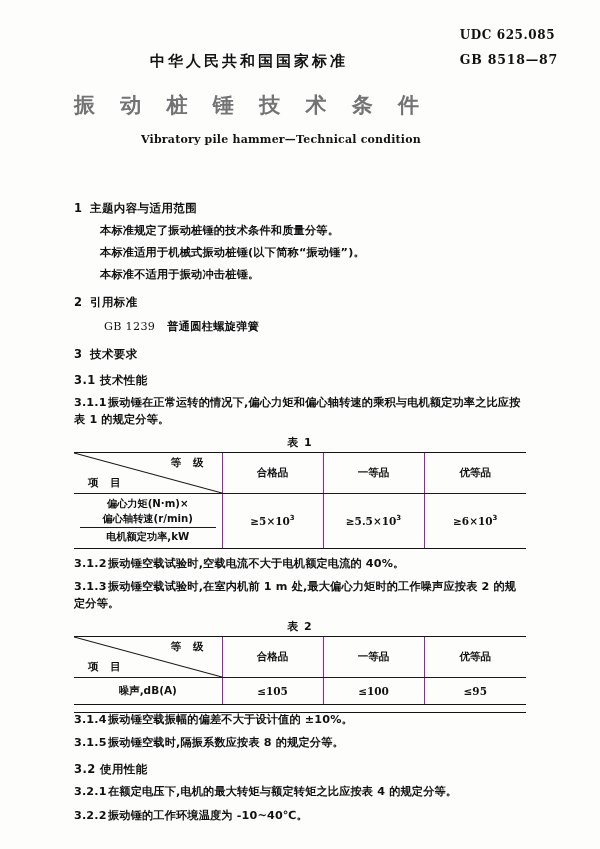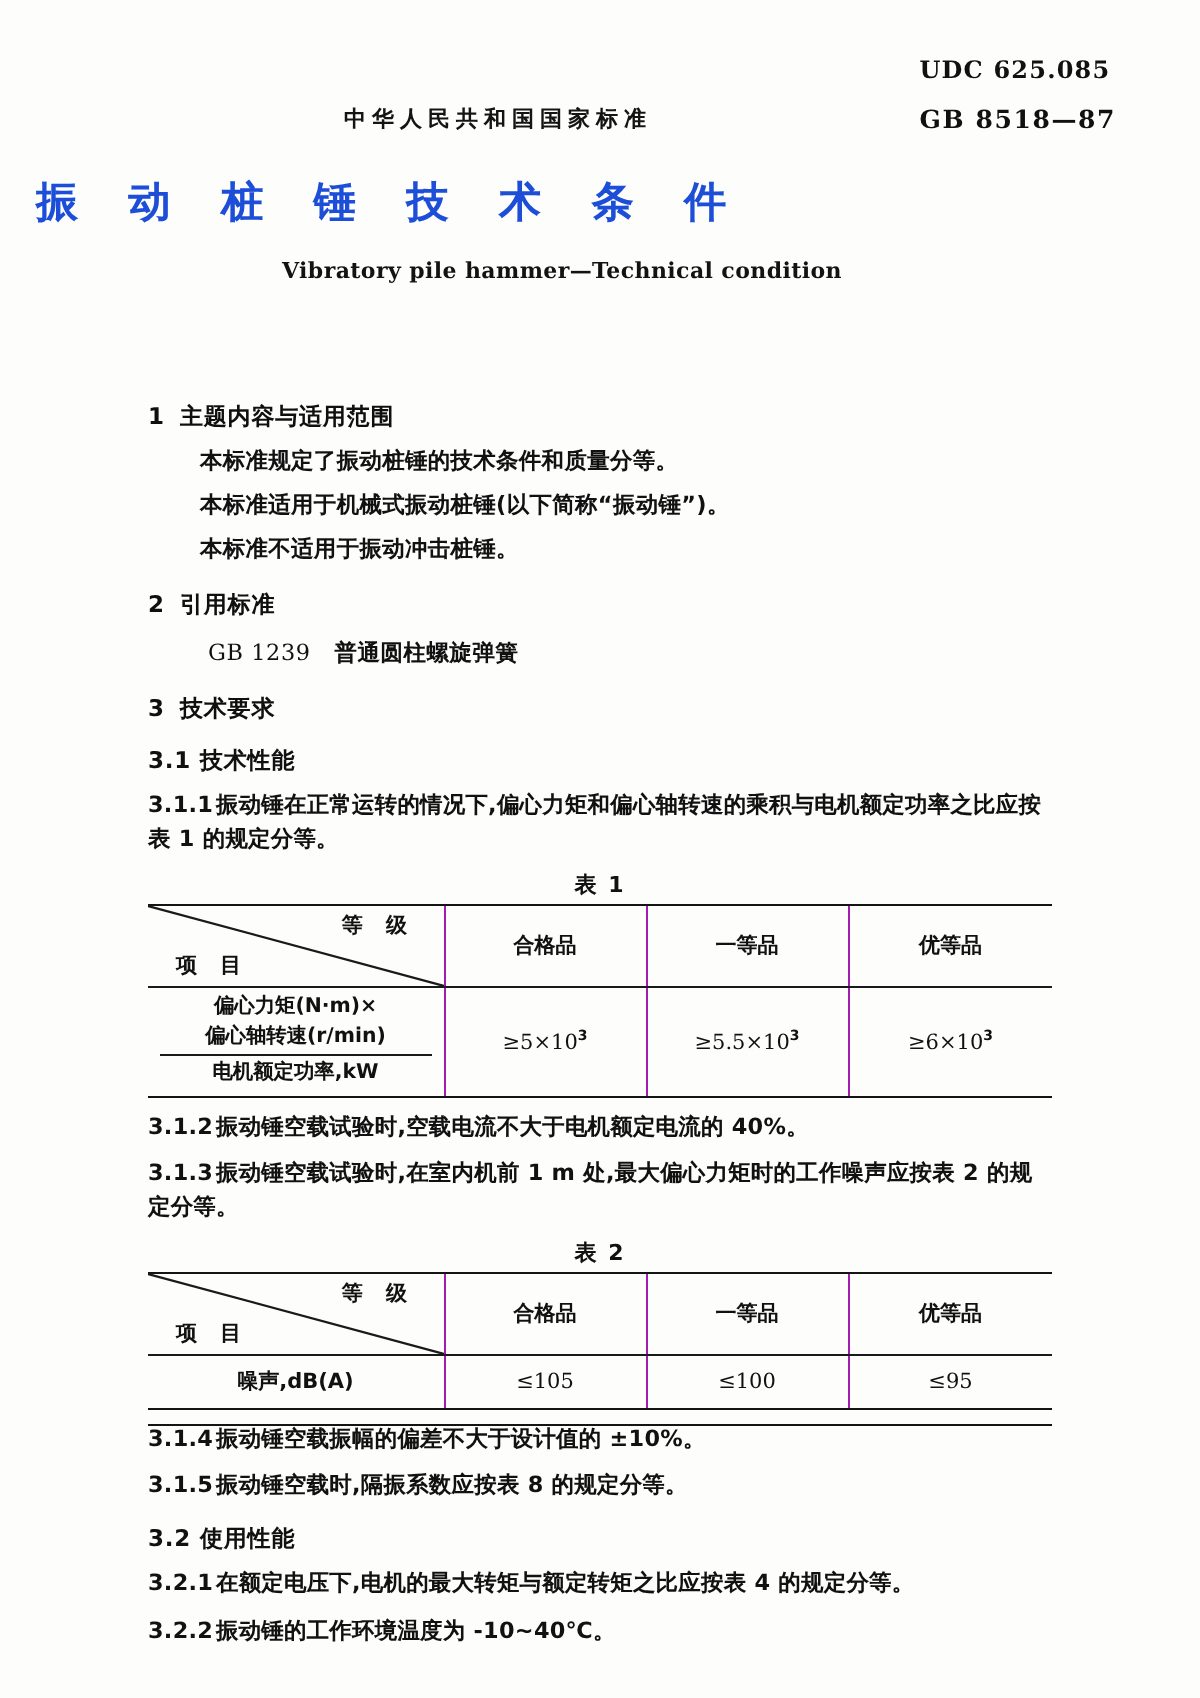--- a/index.html
+++ b/index.html
@@ -24,33 +24,34 @@
 
   
   .header {
     position: absolute;
     left: 0;
     top: 52px;
     width: 600px;
   }
   .nat-title {
     text-align: center;
-    font-size: 11px;
+    font-size: 15px;
     font-weight: bold;
     letter-spacing: 3px;
     color: #141414;
     padding-left: 18px;
     padding-right: 120px;
   }
   .doc-title {
+    text-align: center;
     font-size: 21px;
     font-weight: bold;
     letter-spacing: 9px;
     margin-top: 20px;
-    color: #1d4ed8;
+    color: #737373;
     padding-left: 18px;
     padding-right: 116px;
   }
   .eng-title {
     text-align: center;
     font-size: 11px;
     font-weight: bold;
     font-family: "DejaVu Serif", "Liberation Serif", serif;
     margin-top: 14px;
     letter-spacing: 0.2px;
@@ -228,21 +229,21 @@
     height: 0;
   }
   .frac .denom {
     font-size: 10.2px;
     font-weight: bold;
     line-height: 1.6;
     padding: 1px 0 2px 0;
   }
   .val {
     font-size: 10.5px;
-    font-weight: normal;
+    font-weight: bold;
     font-family: "DejaVu Serif", "Liberation Serif", serif;
   }
   sup.exp {
     font-size: 7px;
     vertical-align: super;
   }
   .noise-label {
     font-size: 10.5px;
     font-weight: bold;
   }

